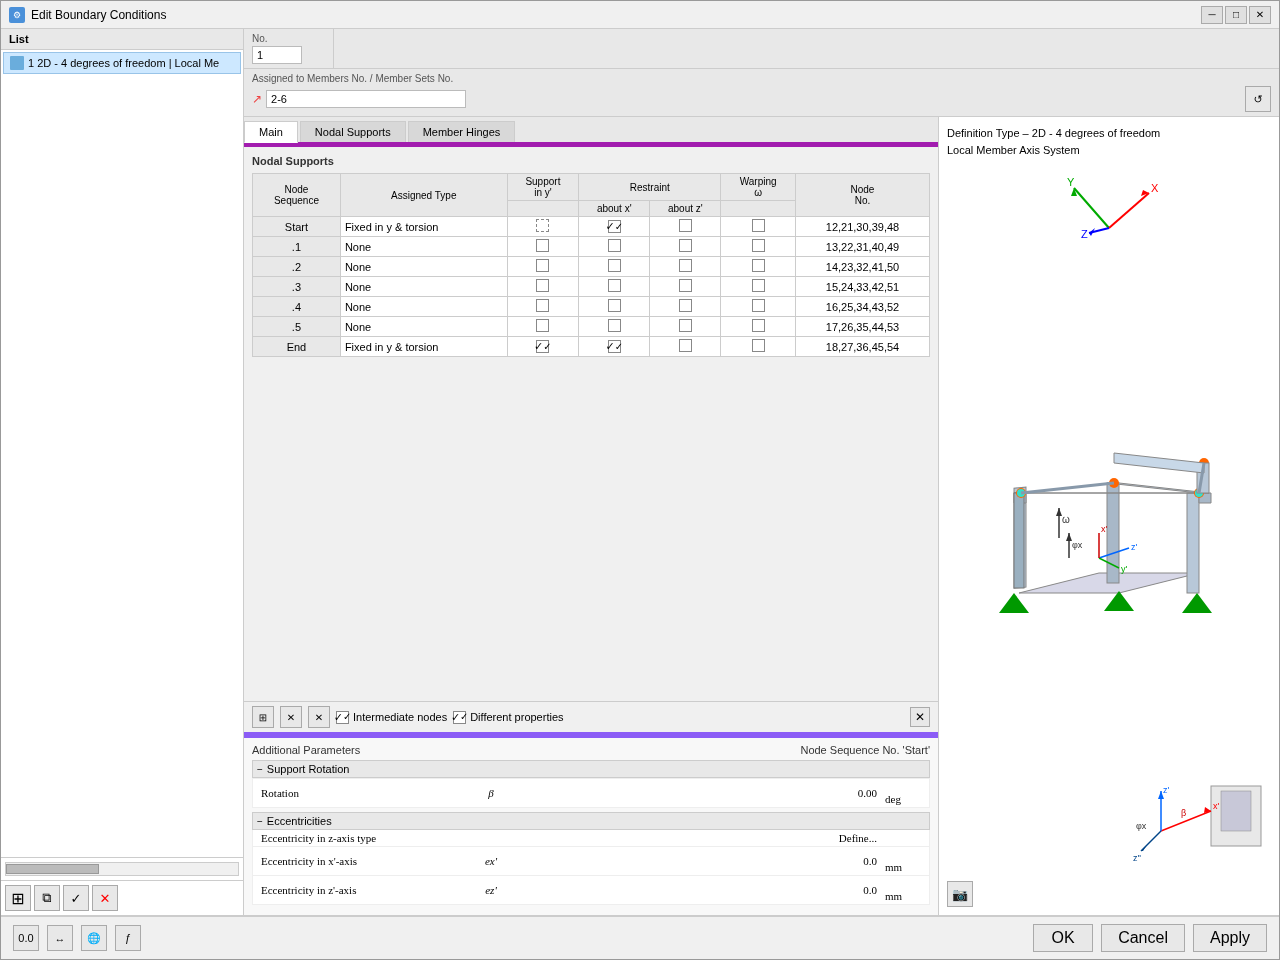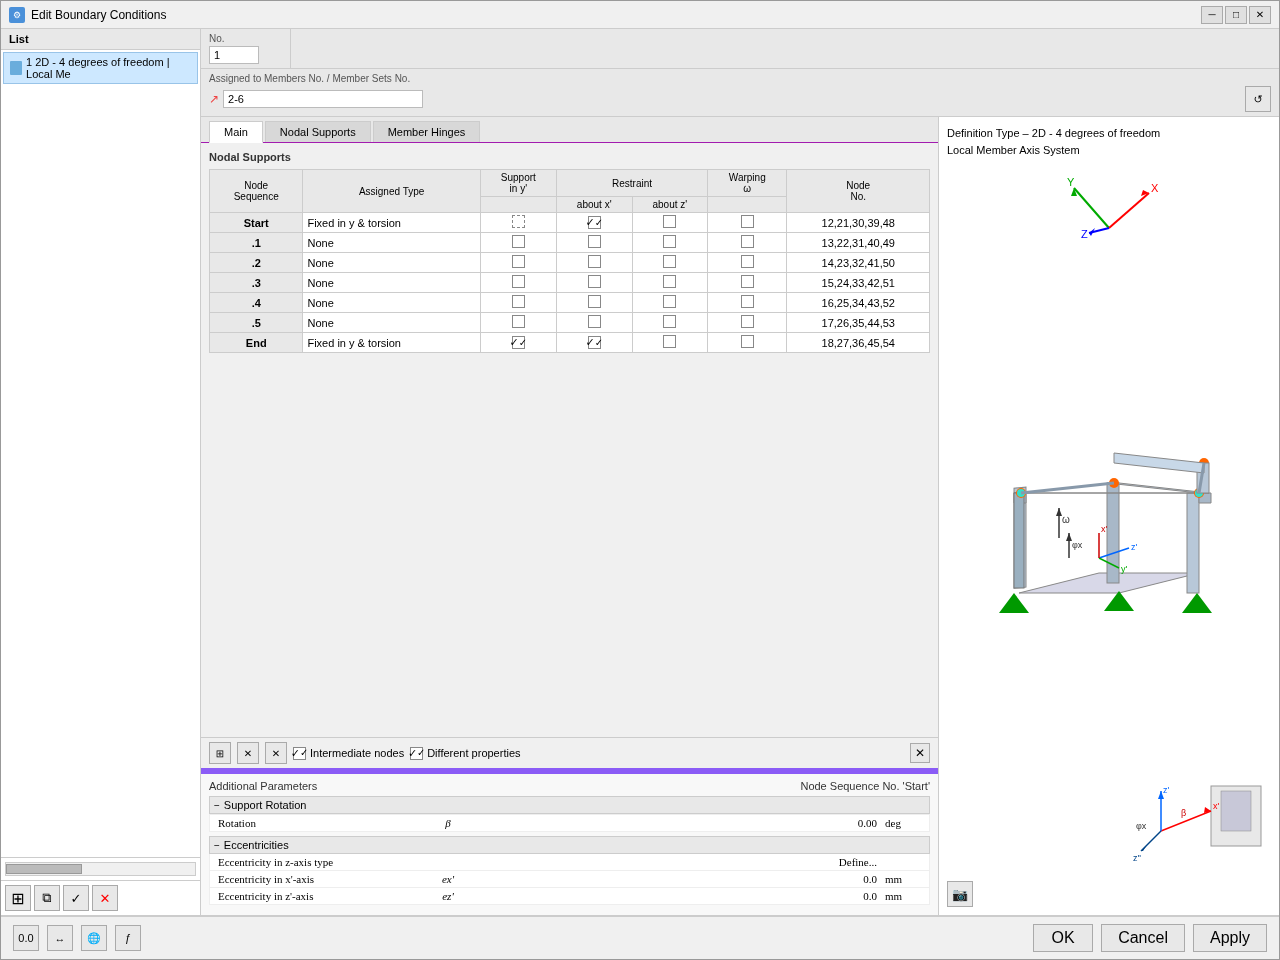--- a/index.html
+++ b/index.html
@@ -9,53 +9,53 @@
     
     .title-bar { background: #f0f0f0; padding: 4px 8px; display: flex; align-items: center; justify-content: space-between; border-bottom: 1px solid #ccc; height: 28px; }
     .title-bar-left { display: flex; align-items: center; gap: 6px; font-size: 12px; font-weight: normal; }
     .title-icon { width: 16px; height: 16px; background: #4a90d9; border-radius: 2px; display: flex; align-items: center; justify-content: center; color: white; font-size: 9px; }
     .title-controls { display: flex; gap: 2px; }
     .title-btn { width: 22px; height: 18px; background: #e0e0e0; border: 1px solid #aaa; display: flex; align-items: center; justify-content: center; cursor: pointer; font-size: 10px; }
     
     .main-content { display: flex; flex: 1; overflow: hidden; }
     
     
-    .list-panel { width: 200px; background: white; border-right: 1px solid #ccc; display: flex; flex-direction: column; }
+    .list-panel { width: 243px; background: white; border-right: 1px solid #ccc; display: flex; flex-direction: column; }
     .list-panel-header { padding: 4px 8px; background: #e8e8e8; border-bottom: 1px solid #ccc; font-weight: bold; font-size: 11px; }
     .list-panel-content { flex: 1; overflow: auto; padding: 2px; }
     .list-item { display: flex; align-items: center; gap: 4px; padding: 3px 6px; cursor: pointer; background: #cde8ff; border: 1px solid #99c4e8; }
     .list-item-icon { width: 14px; height: 14px; background: #6aaddc; border-radius: 1px; display: flex; align-items: center; justify-content: center; }
     .list-panel-footer { border-top: 1px solid #ccc; padding: 4px; display: flex; gap: 3px; align-items: center; }
     .scrollbar-area { height: 14px; background: #f0f0f0; border: 1px solid #ccc; flex: 1; position: relative; }
     .scrollbar-thumb { position: absolute; left: 0; top: 1px; width: 40%; height: 10px; background: #bbb; border: 1px solid #999; }
     
     
     .main-panel { flex: 1; display: flex; flex-direction: column; overflow: hidden; }
     
     .content-area { display: flex; flex: 1; overflow: hidden; }
     
     
     .form-panel { flex: 1; display: flex; flex-direction: column; overflow: hidden; border-right: 1px solid #ccc; }
     
     
-    .tabs { display: flex; background: #e8e8e8; border-bottom: 1px solid #a21caf; padding-top: 4px; padding-left: 8px; }
+    .tabs { display: flex; background: #e8e8e8; border-bottom: 5px solid #a21caf; padding-top: 4px; }
     .tab { padding: 4px 14px; border: 1px solid #ccc; border-bottom: none; background: #d8d8d8; cursor: pointer; margin-right: 2px; font-size: 11px; }
     .tab.active { background: white; border-bottom: 1px solid white; margin-bottom: -1px; }
     
     
     .section { flex: 1; display: flex; flex-direction: column; overflow: hidden; padding: 8px; }
     .section-title { font-weight: bold; margin-bottom: 6px; color: #333; }
     
     
     .support-table { border-collapse: collapse; font-size: 11px; width: 100%; }
     .support-table th, .support-table td { border: 1px solid #ccc; padding: 2px 4px; text-align: center; }
     .support-table th { background: #e8e8e8; font-weight: normal; font-size: 10px; }
     .support-table td { background: white; }
     .support-table td.left-align { text-align: left; }
-    .row-header { background: #e8e8e8 !important; font-weight: bold; }
+    .row-header { background: #e8e8e8 !important; font-weight: normal; }
     
     
     .cb { width: 13px; height: 13px; border: 1px solid #888; display: inline-flex; align-items: center; justify-content: center; background: white; cursor: pointer; }
     .cb.checked::after { content: '✓'; font-size: 10px; line-height: 1; }
     .cb.checked-dash { border: 1px dashed #888; }
     
     
     .bottom-toolbar { border-top: 1px solid #ccc; padding: 4px 8px; display: flex; align-items: center; gap: 6px; background: #f0f0f0; }
     .toolbar-btn { width: 22px; height: 22px; border: 1px solid #aaa; background: #e8e8e8; display: flex; align-items: center; justify-content: center; cursor: pointer; font-size: 12px; }
     .checkbox-label { display: flex; align-items: center; gap: 4px; }
@@ -63,21 +63,21 @@
     
     
     .additional-params { border-top: 6px solid #8b5cf6; padding: 6px 8px; background: #f8f8f8; }
     .params-header { display: flex; justify-content: space-between; font-size: 11px; margin-bottom: 4px; color: #333; }
     .param-group { margin-bottom: 4px; }
     .param-group-title { display: flex; align-items: center; gap: 4px; font-size: 11px; background: #e8e8e8; padding: 2px 4px; border: 1px solid #ccc; cursor: pointer; }
     .param-row { display: flex; align-items: center; padding: 2px 8px; border-bottom: 1px solid #eee; font-size: 11px; font-family: Liberation Serif, serif; }
     .param-name { width: 200px; }
     .param-symbol { width: 60px; text-align: center; font-style: italic; }
     .param-value { flex: 1; text-align: right; padding-right: 4px; }
-    .param-unit { width: 40px; text-align: left; padding-left: 4px; }
+    .param-unit { width: 40px; text-align: left; padding-left: 4px; margin-top: 12px; }
     
     
     .diagram-panel { width: 340px; background: white; display: flex; flex-direction: column; padding: 8px; }
     .definition-text { font-size: 11px; margin-bottom: 10px; line-height: 1.5; }
     .axes-diagram { display: flex; justify-content: center; margin-bottom: 10px; }
     .structure-diagram { flex: 1; display: flex; justify-content: center; align-items: center; }
     
     
     .footer { border-top: 2px solid #ccc; background: #f0f0f0; padding: 8px 12px; display: flex; justify-content: flex-end; gap: 8px; align-items: center; height: 44px; }
     .footer-left { display: flex; gap: 8px; margin-right: auto; }

